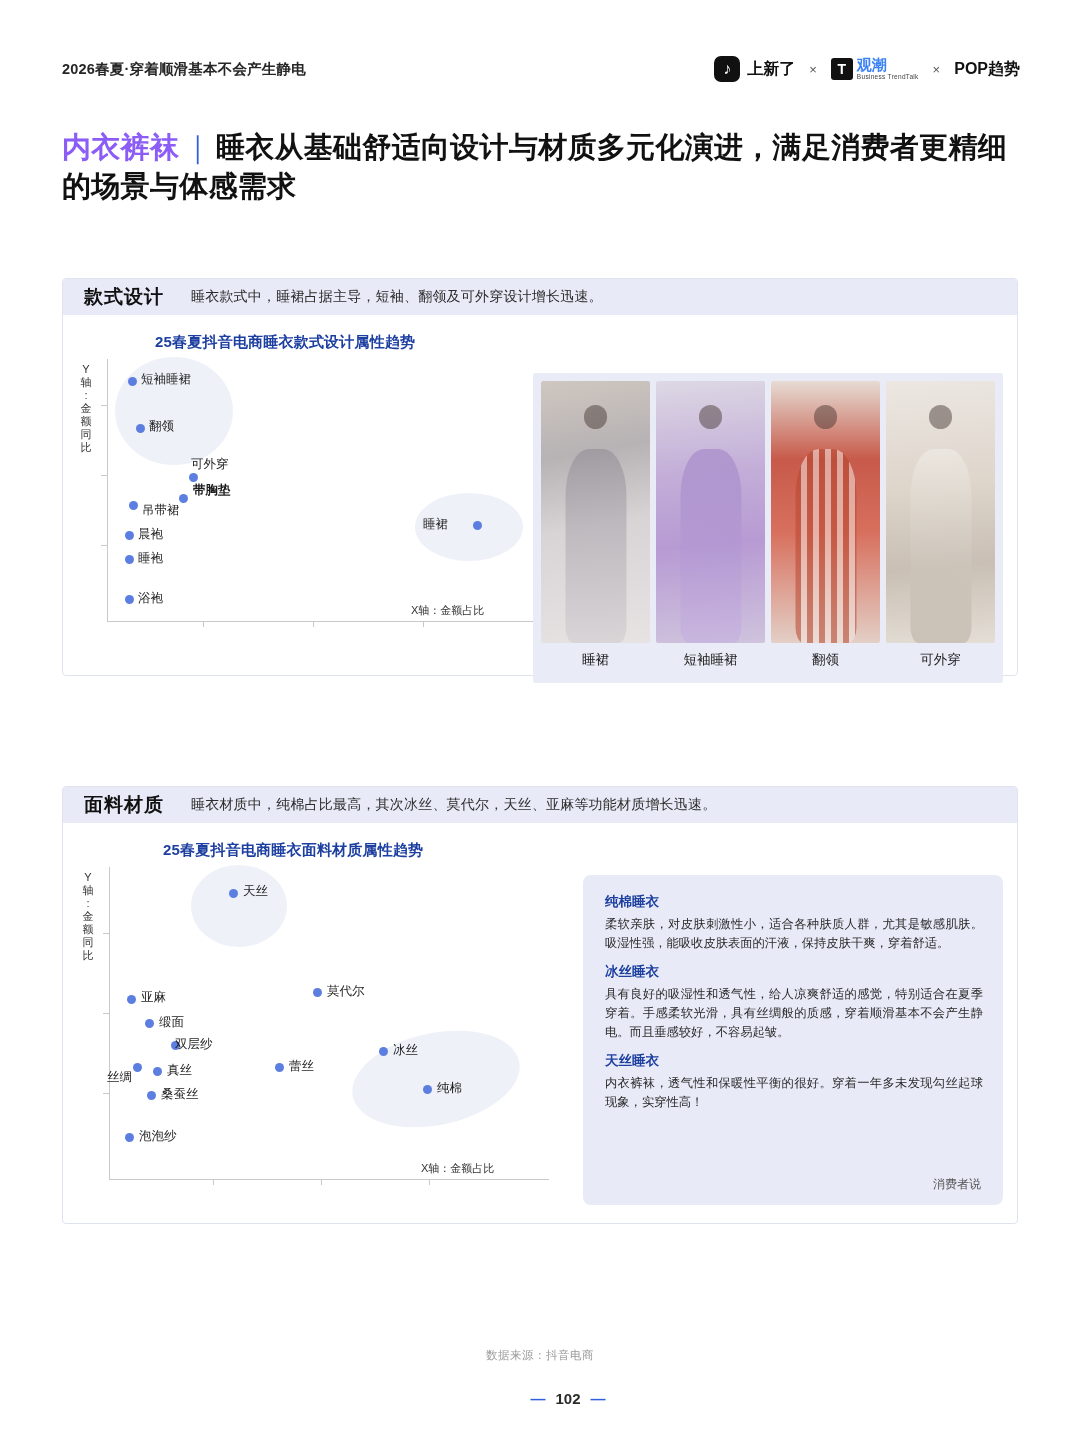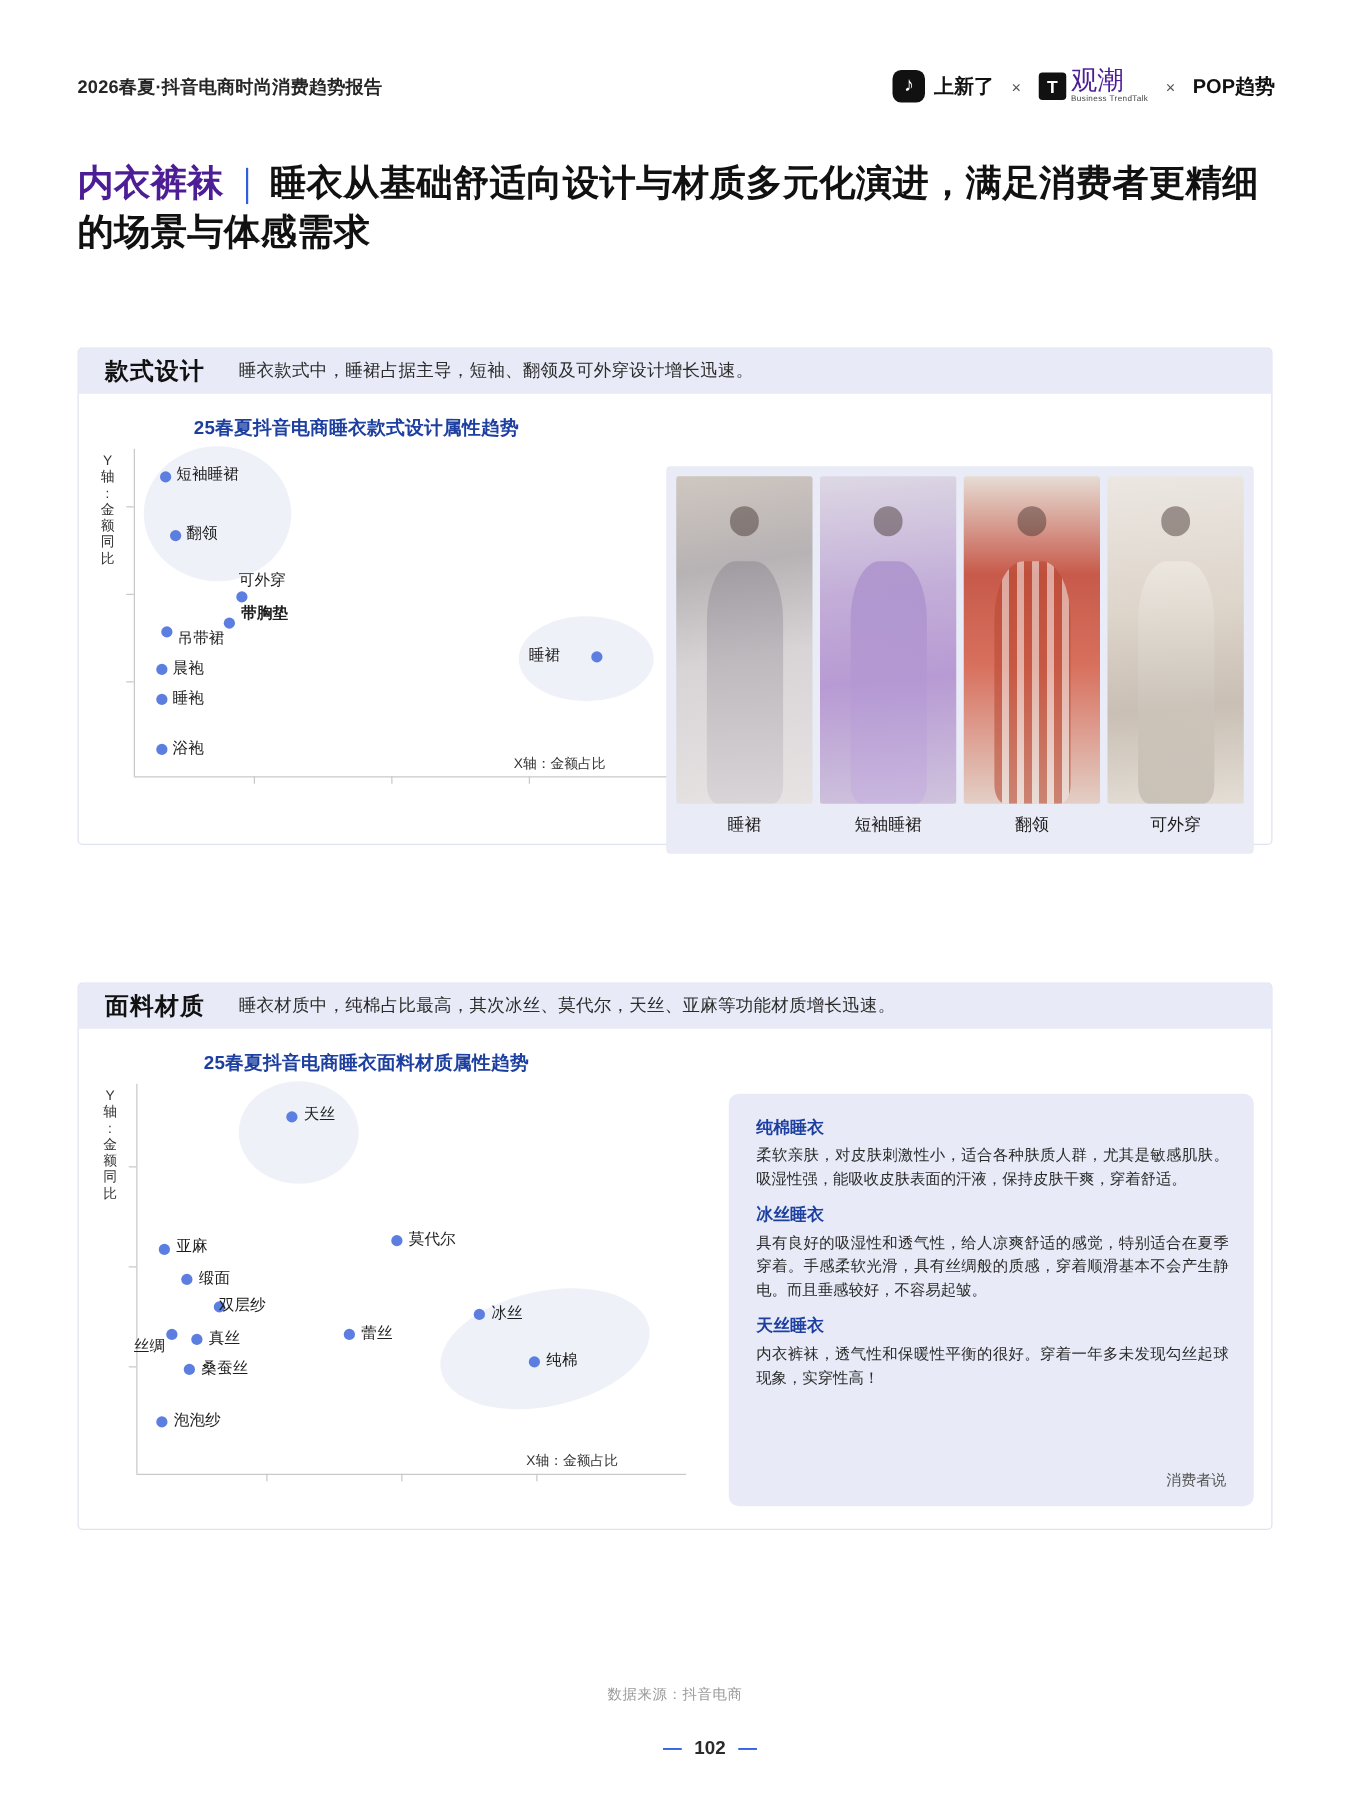--- a/index.html
+++ b/index.html
@@ -87,23 +87,23 @@
     align-items: center;
     justify-content: center;
     border-radius: 3px;
   }
   .t-label {
     display: flex;
     flex-direction: column;
     line-height: 1;
   }
   .t-label .main {
-    font-size: 21px;
-    font-weight: 400;
-    color: #4c1d95;
+    font-size: 15px;
+    font-weight: 700;
+    color: #3b82f6;
   }
   .t-label .sub {
     font-size: 6.5px;
     color: #444;
     letter-spacing: 0.3px;
     margin-top: 2px;
   }
   .brand-pop {
     font-size: 16px;
     font-weight: 700;
@@ -118,21 +118,21 @@
     right: 58px;
   }
   .title-line {
     font-size: 29px;
     font-weight: 700;
     line-height: 1.35;
     color: #111;
     letter-spacing: 0.3px;
   }
   .title-cat {
-    color: #4c1d95;
+    color: #8b5cf6;
   }
   .title-bar {
     color: #2f5fe0;
     font-weight: 400;
     margin: 0 4px;
   }
 
   
   .card {
     position: absolute;
@@ -352,21 +352,21 @@
     font-weight: 700;
     margin: 0 10px;
   }
 </style>
 </head>
 <body>
 
 <div class="page">
 
   <div class="header">
-    <div class="header-left">2026春夏·抖音电商时尚消费趋势报告</div>
+    <div class="header-left">2026春夏·穿着顺滑基本不会产生静电</div>
     <div class="header-right">
       <div class="brand-douyin">
         <div class="douyin-badge">♪</div>
         <div class="brand-text">上新了</div>
       </div>
       <div class="x-sep">×</div>
       <div class="brand-t">
         <div class="t-mark">T</div>
         <div class="t-label">
           <div class="main">观潮</div>

